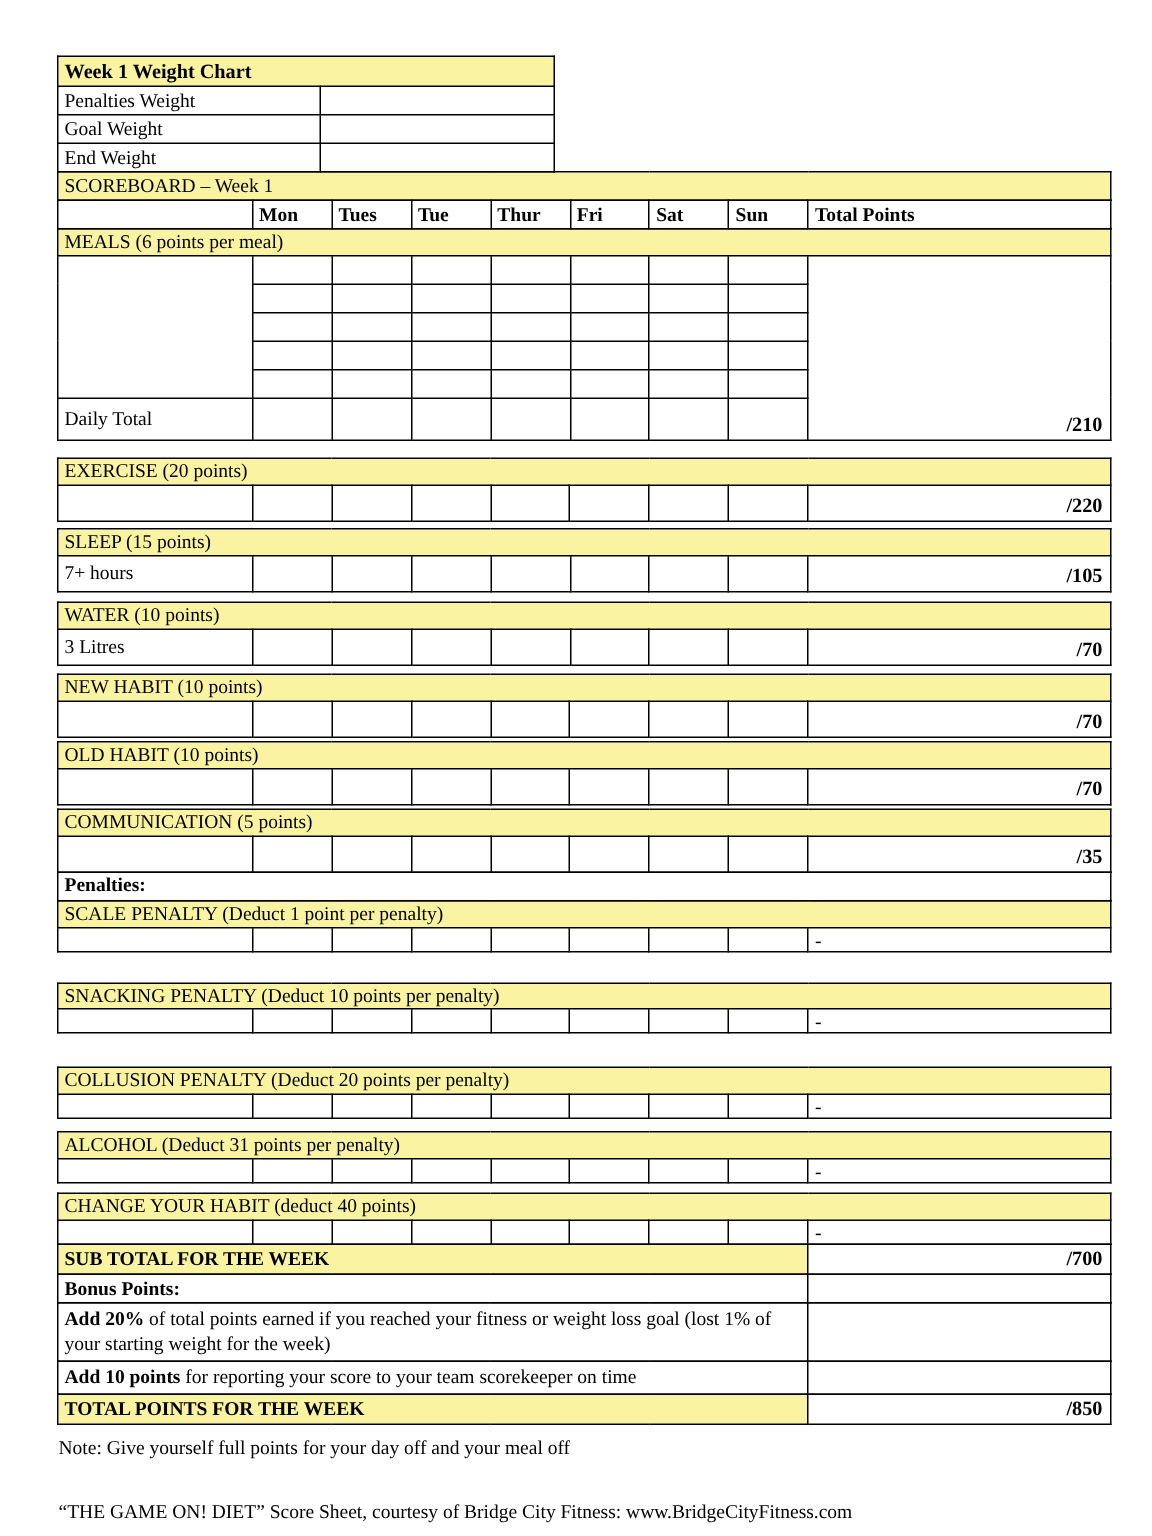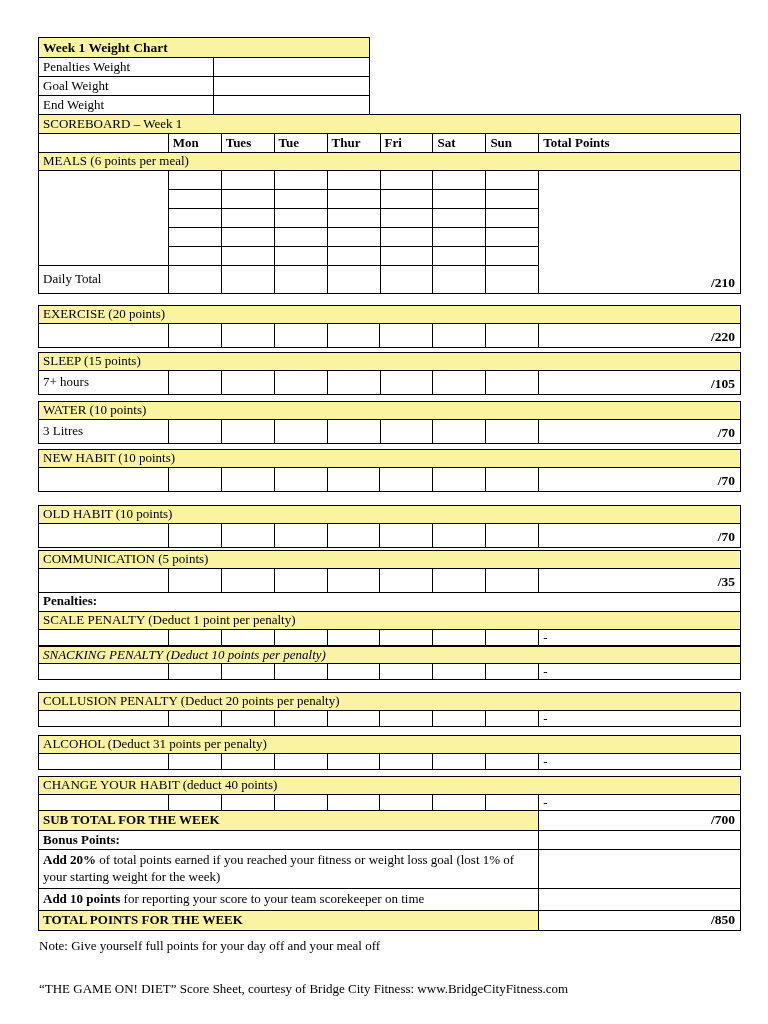--- a/index.html
+++ b/index.html
@@ -295,21 +295,21 @@
             <td class="day-cell" data-name="day-entry-cell"></td>
             <td class="day-cell" data-name="day-entry-cell"></td>
             <td class="day-cell" data-name="day-entry-cell"></td>
             <td class="day-cell" data-name="day-entry-cell"></td>
             <td class="day-cell" data-name="day-entry-cell"></td>
             <td class="day-cell" data-name="day-entry-cell"></td>
             <td class="total-cell score-total" rowspan="1" data-name="new-habit-section-total">/70</td>
           </tr>
         </tbody>
       </table>
-      <table class="blk" data-name="old-habit-section" style="margin-top: 13px;">
+      <table class="blk" data-name="old-habit-section" style="margin-top: 2px;">
         <colgroup>
           <col style="width: 130px;">
           <col style="width: 53px;">
           <col style="width: 53px;">
           <col style="width: 53px;">
           <col style="width: 53px;">
           <col style="width: 53px;">
           <col style="width: 53px;">
           <col style="width: 53px;">
           <col style="width: 202px;">
@@ -400,21 +400,21 @@
             <td class="day-cell" data-name="day-entry-cell"></td>
             <td class="day-cell" data-name="day-entry-cell"></td>
             <td class="day-cell" data-name="day-entry-cell"></td>
             <td class="day-cell" data-name="day-entry-cell"></td>
             <td class="day-cell" data-name="day-entry-cell"></td>
             <td class="day-cell" data-name="day-entry-cell"></td>
             <td class="total-cell pen-total" rowspan="1" data-name="scale-penalty-section-total">-</td>
           </tr>
         </tbody>
       </table>
-      <table class="blk penalty" data-name="snacking-penalty-section" style="margin-top: 0; font-style: italic;">
+      <table class="blk penalty" data-name="snacking-penalty-section" style="margin-top: 20px;">
         <colgroup>
           <col style="width: 130px;">
           <col style="width: 53px;">
           <col style="width: 53px;">
           <col style="width: 53px;">
           <col style="width: 53px;">
           <col style="width: 53px;">
           <col style="width: 53px;">
           <col style="width: 53px;">
           <col style="width: 202px;">
@@ -429,21 +429,21 @@
             <td class="day-cell" data-name="day-entry-cell"></td>
             <td class="day-cell" data-name="day-entry-cell"></td>
             <td class="day-cell" data-name="day-entry-cell"></td>
             <td class="day-cell" data-name="day-entry-cell"></td>
             <td class="day-cell" data-name="day-entry-cell"></td>
             <td class="day-cell" data-name="day-entry-cell"></td>
             <td class="total-cell pen-total" rowspan="1" data-name="snacking-penalty-section-total">-</td>
           </tr>
         </tbody>
       </table>
-      <table class="blk penalty" data-name="collusion-penalty-section" style="margin-top: 12px;">
+      <table class="blk penalty" data-name="collusion-penalty-section" style="margin-top: 22px;">
         <colgroup>
           <col style="width: 130px;">
           <col style="width: 53px;">
           <col style="width: 53px;">
           <col style="width: 53px;">
           <col style="width: 53px;">
           <col style="width: 53px;">
           <col style="width: 53px;">
           <col style="width: 53px;">
           <col style="width: 202px;">

